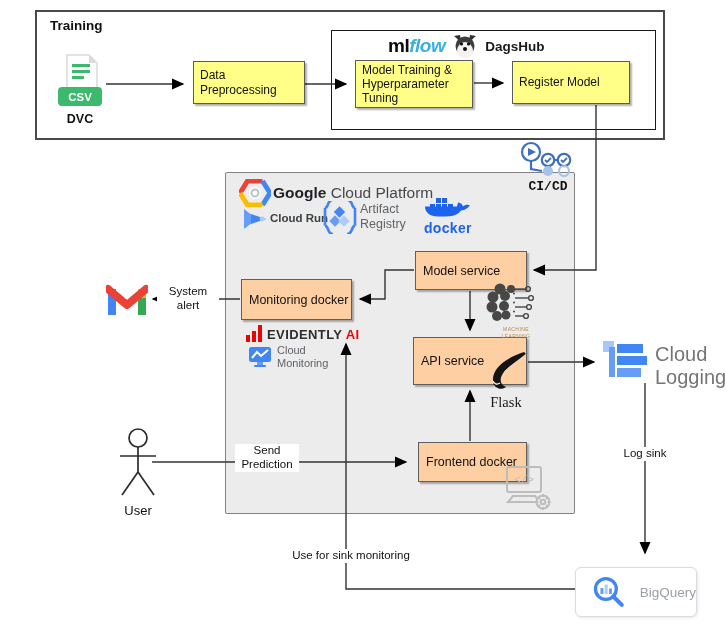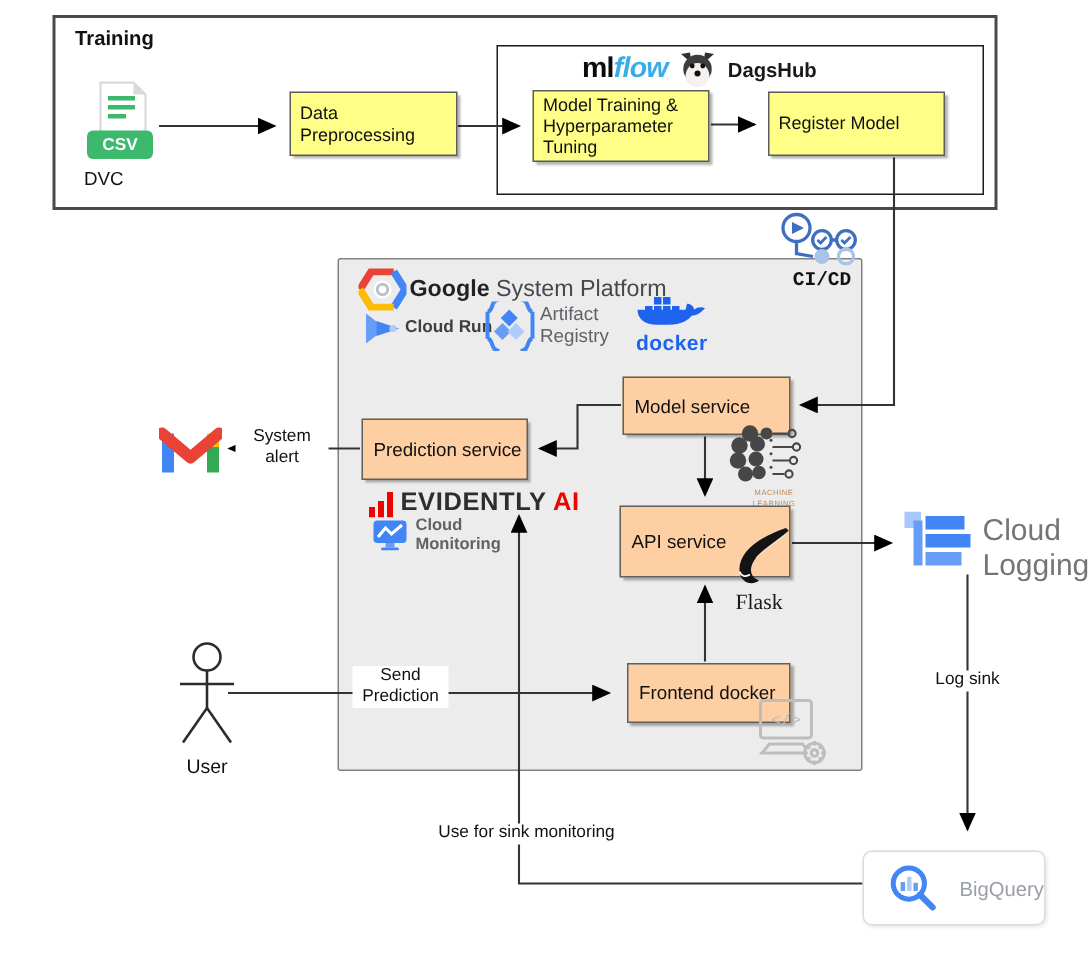--- a/index.html
+++ b/index.html
@@ -19,44 +19,44 @@
        display:flex;align-items:center;padding-left:7px;font-size:12.5px;}
   .n-preproc{left:193px;top:61px;width:112px;height:43px;}
   .n-train{left:355px;top:60px;width:118px;height:48px;}
   .n-register{left:512px;top:61px;width:118px;height:43px;}
   .n-model{left:415px;top:251px;width:112px;height:39px;}
   .n-monitor{left:241px;top:279px;width:111px;height:41px;}
   .n-api{left:413px;top:337px;width:114px;height:48px;}
   .n-frontend{left:418px;top:442px;width:109px;height:40px;}
   
   .t-training{left:50px;top:18px;font-weight:bold;font-size:13.5px;}
-  .t-dvc{left:56px;top:112px;width:48px;font-weight:normal;font-size:12.5px;}
+  .t-dvc{left:56px;top:112px;width:48px;text-align:center;font-weight:bold;font-size:12.5px;}
   .t-user{left:112px;top:503px;width:52px;text-align:center;font-size:13px;}
   .t-cicd{left:517px;top:179px;width:62px;text-align:center;font-weight:bold;font-size:13px;
           font-family:"Liberation Mono",monospace;}
   .edge-label{font-size:11.5px;text-align:center;background:#fff;line-height:1.2;padding:0 2px;}
   .l-sysalert{left:157px;top:285px;width:62px;}
   .l-sendpred{left:235px;top:444px;width:64px;}
   .l-drift{left:283px;top:549px;width:136px;}
   .l-logsink{left:609px;top:447px;width:72px;}
   
   .gcp-brand{left:273px;top:184px;font-size:15.5px;white-space:nowrap;}
   .gcp-brand b{color:#1f2124;font-weight:bold;}
   .gcp-brand span{color:#45494d;}
   .t-cloudrun{left:270px;top:212px;font-size:11.5px;font-weight:600;color:#3c4043;white-space:nowrap;}
   .t-artifact{left:360px;top:202px;width:70px;font-size:12.5px;color:#5f6368;line-height:1.18;}
   .t-docker{left:424px;top:220px;font-size:14px;font-weight:800;color:#1D63ED;letter-spacing:.3px;}
   .mlflow-row{left:388px;top:33px;display:flex;align-items:center;gap:7px;height:26px;}
   .mlflow-ml{font-size:19px;font-weight:800;color:#0b0b0b;letter-spacing:-.5px;}
   .mlflow-flow{font-size:19px;font-style:italic;font-weight:600;color:#39AEE4;letter-spacing:-.5px;}
   .t-dagshub{font-size:13.5px;font-weight:800;color:#17191c;}
   .evid-row{left:246px;top:325px;display:flex;align-items:flex-end;gap:4px;}
-  .evid-text{font-size:17px;font-weight:800;color:#2e2e2e;letter-spacing:.4px;}
+  .evid-text{font-size:13px;font-weight:800;color:#2e2e2e;letter-spacing:.4px;}
   .evid-ai{color:#ED0400;}
-  .t-cloudmon{left:277px;top:344px;width:70px;font-size:11px;color:#5f6368;line-height:1.2;font-weight:bold;}
+  .t-cloudmon{left:277px;top:344px;width:70px;font-size:11px;color:#5f6368;line-height:1.2;}
   .t-cloudlog{left:655px;top:343px;width:72px;font-size:20px;color:#757575;line-height:1.15;}
   .t-bigquery{font-size:13.5px;color:#9aa0a6;margin-left:14px;}
   .t-flask{left:479px;top:394px;width:54px;text-align:center;font-size:14.5px;
            font-family:"Liberation Serif",serif;color:#1a1a1a;}
   .t-mlcap{left:494px;top:326px;width:44px;text-align:center;font-size:5px;line-height:1.3;
            color:#b98a4e;letter-spacing:.4px;}
   .csv-badge{left:58px;top:87px;width:44px;height:19px;background:#3CB96C;border-radius:4px;color:#fff;
              font-weight:bold;font-size:11.5px;display:flex;align-items:center;justify-content:center;}
   svg{display:block;}
 </style>
@@ -147,21 +147,21 @@
 
   <svg class="abs" style="left:239px;top:179px;" width="32" height="28" viewBox="0 0 32 28">
     <path d="M1,14 L8.5,2 L23.5,2" fill="none" stroke="#EA4335" stroke-width="5"></path>
     <path d="M23.5,2 L31,14 L23.5,26" fill="none" stroke="#4285F4" stroke-width="5"></path>
     <path d="M23.5,26 L8.5,26 L1,14" fill="none" stroke="#FBBC04" stroke-width="5"></path>
     <circle cx="16" cy="14" r="6" fill="#fff"></circle>
     <circle cx="16" cy="14" r="3.5" fill="none" stroke="#bdc1c6" stroke-width="2"></circle>
   </svg>
   <div class="abs gcp-brand">
     <b>Google</b>
-    <span>System Platform</span>
+    <span>Cloud Platform</span>
   </div>
 
   <svg class="abs" style="left:242px;top:206px;" width="26" height="26" viewBox="0 0 26 26">
     <path d="M2,3 L15,13 L2,23 z" fill="#669DF6"></path>
     <path d="M9,8 L24,13 L9,18 z" fill="#4285F4"></path>
     <circle cx="20" cy="13" r="2.4" fill="#AECBFA"></circle>
   </svg>
   <div class="abs t-cloudrun">Cloud Run</div>
 
   <svg class="abs" style="left:321px;top:201px;" width="38" height="33" viewBox="0 0 38 33">
@@ -183,21 +183,21 @@
       <rect x="19" y="2" width="5" height="5"></rect>
       <path d="M2,14 h36 c4,0 7,-3 9,-5 c-2,-1 -5,-1 -7,1 c-1,-3 -3,-4 -5,-4 l-1,4 h-32 c0,6 5,10 13,10 h8 c8,0 13,-3 15,-6 z" transform="translate(0,0.5)"></path>
     </g>
   </svg>
   <div class="abs t-docker">docker</div>
 
   <div class="abs svc n-model">
     <span>Model service</span>
   </div>
   <div class="abs svc n-monitor">
-    <span>Prediction service</span>
+    <span>Monitoring docker</span>
   </div>
   <div class="abs svc n-api">
     <span>API service</span>
   </div>
   <div class="abs svc n-frontend">
     <span>Frontend docker</span>
   </div>
 
   <svg class="abs" style="left:484px;top:281px;" width="56" height="44" viewBox="0 0 56 44">
     <g fill="#474747">

